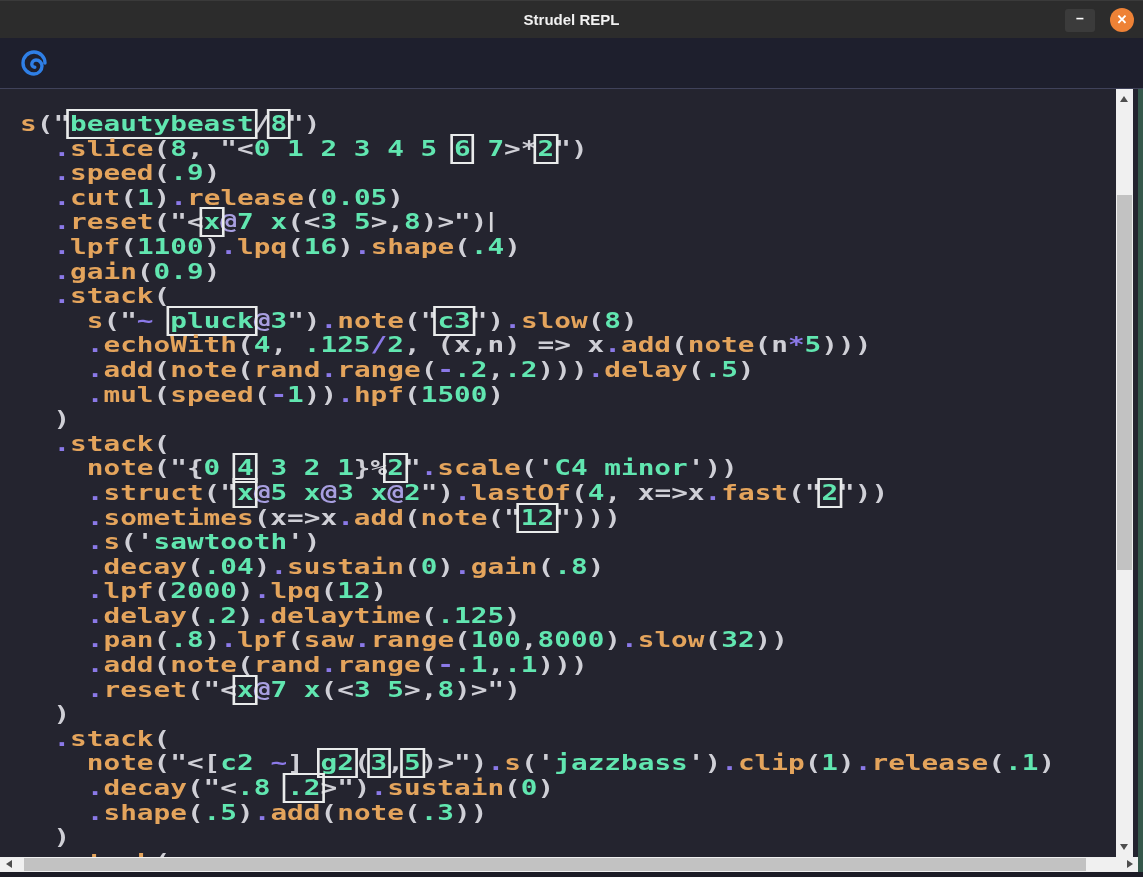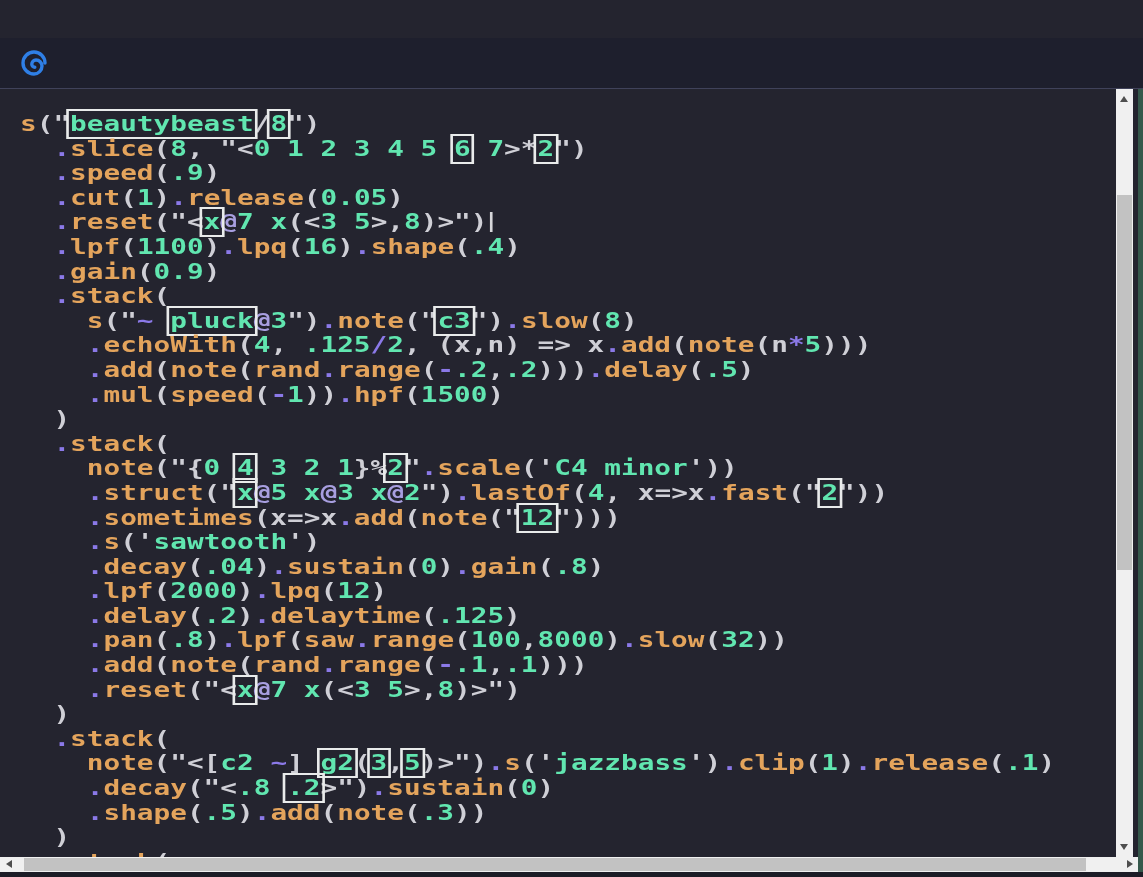--- a/index.html
+++ b/index.html
@@ -55,20 +55,25 @@
   .arr-up    { left:4px; top:7px;  border-left:4.5px solid transparent; border-right:4.5px solid transparent; border-bottom:6px solid #4e4e4e; }
   .arr-down  { left:4px; bottom:7px; border-left:4.5px solid transparent; border-right:4.5px solid transparent; border-top:6px solid #4e4e4e; }
   .arr-left  { left:6px; top:3px;  border-top:4.5px solid transparent; border-bottom:4.5px solid transparent; border-right:6px solid #4e4e4e; }
   .arr-right { right:10px; top:3px; border-top:4.5px solid transparent; border-bottom:4.5px solid transparent; border-left:6px solid #4e4e4e; }
 </style>
 </head>
 <body>
 
 <div class="window">
 
+  <div class="titlebar">
+    <div class="titlebar-text">Strudel REPL</div>
+    <div class="min-btn"><span>–</span></div>
+    <div class="close-btn"><span>✕</span></div>
+  </div>
 
   <div class="toolbar">
     <div class="logo">
       <svg width="28" height="28" viewBox="0 0 28 28">
         <path d="M25 14 a11 11 0 1 0 -11 11 a8 8 0 0 0 8 -8 a6 6 0 0 0 -6 -6 a4.2 4.2 0 0 0 -4.2 4.2 a3 3 0 0 0 3 3" fill="none" stroke="#2f7fe6" stroke-width="3.4" stroke-linecap="round"></path>
       </svg>
     </div>
   </div>
 
   <div class="editor">

